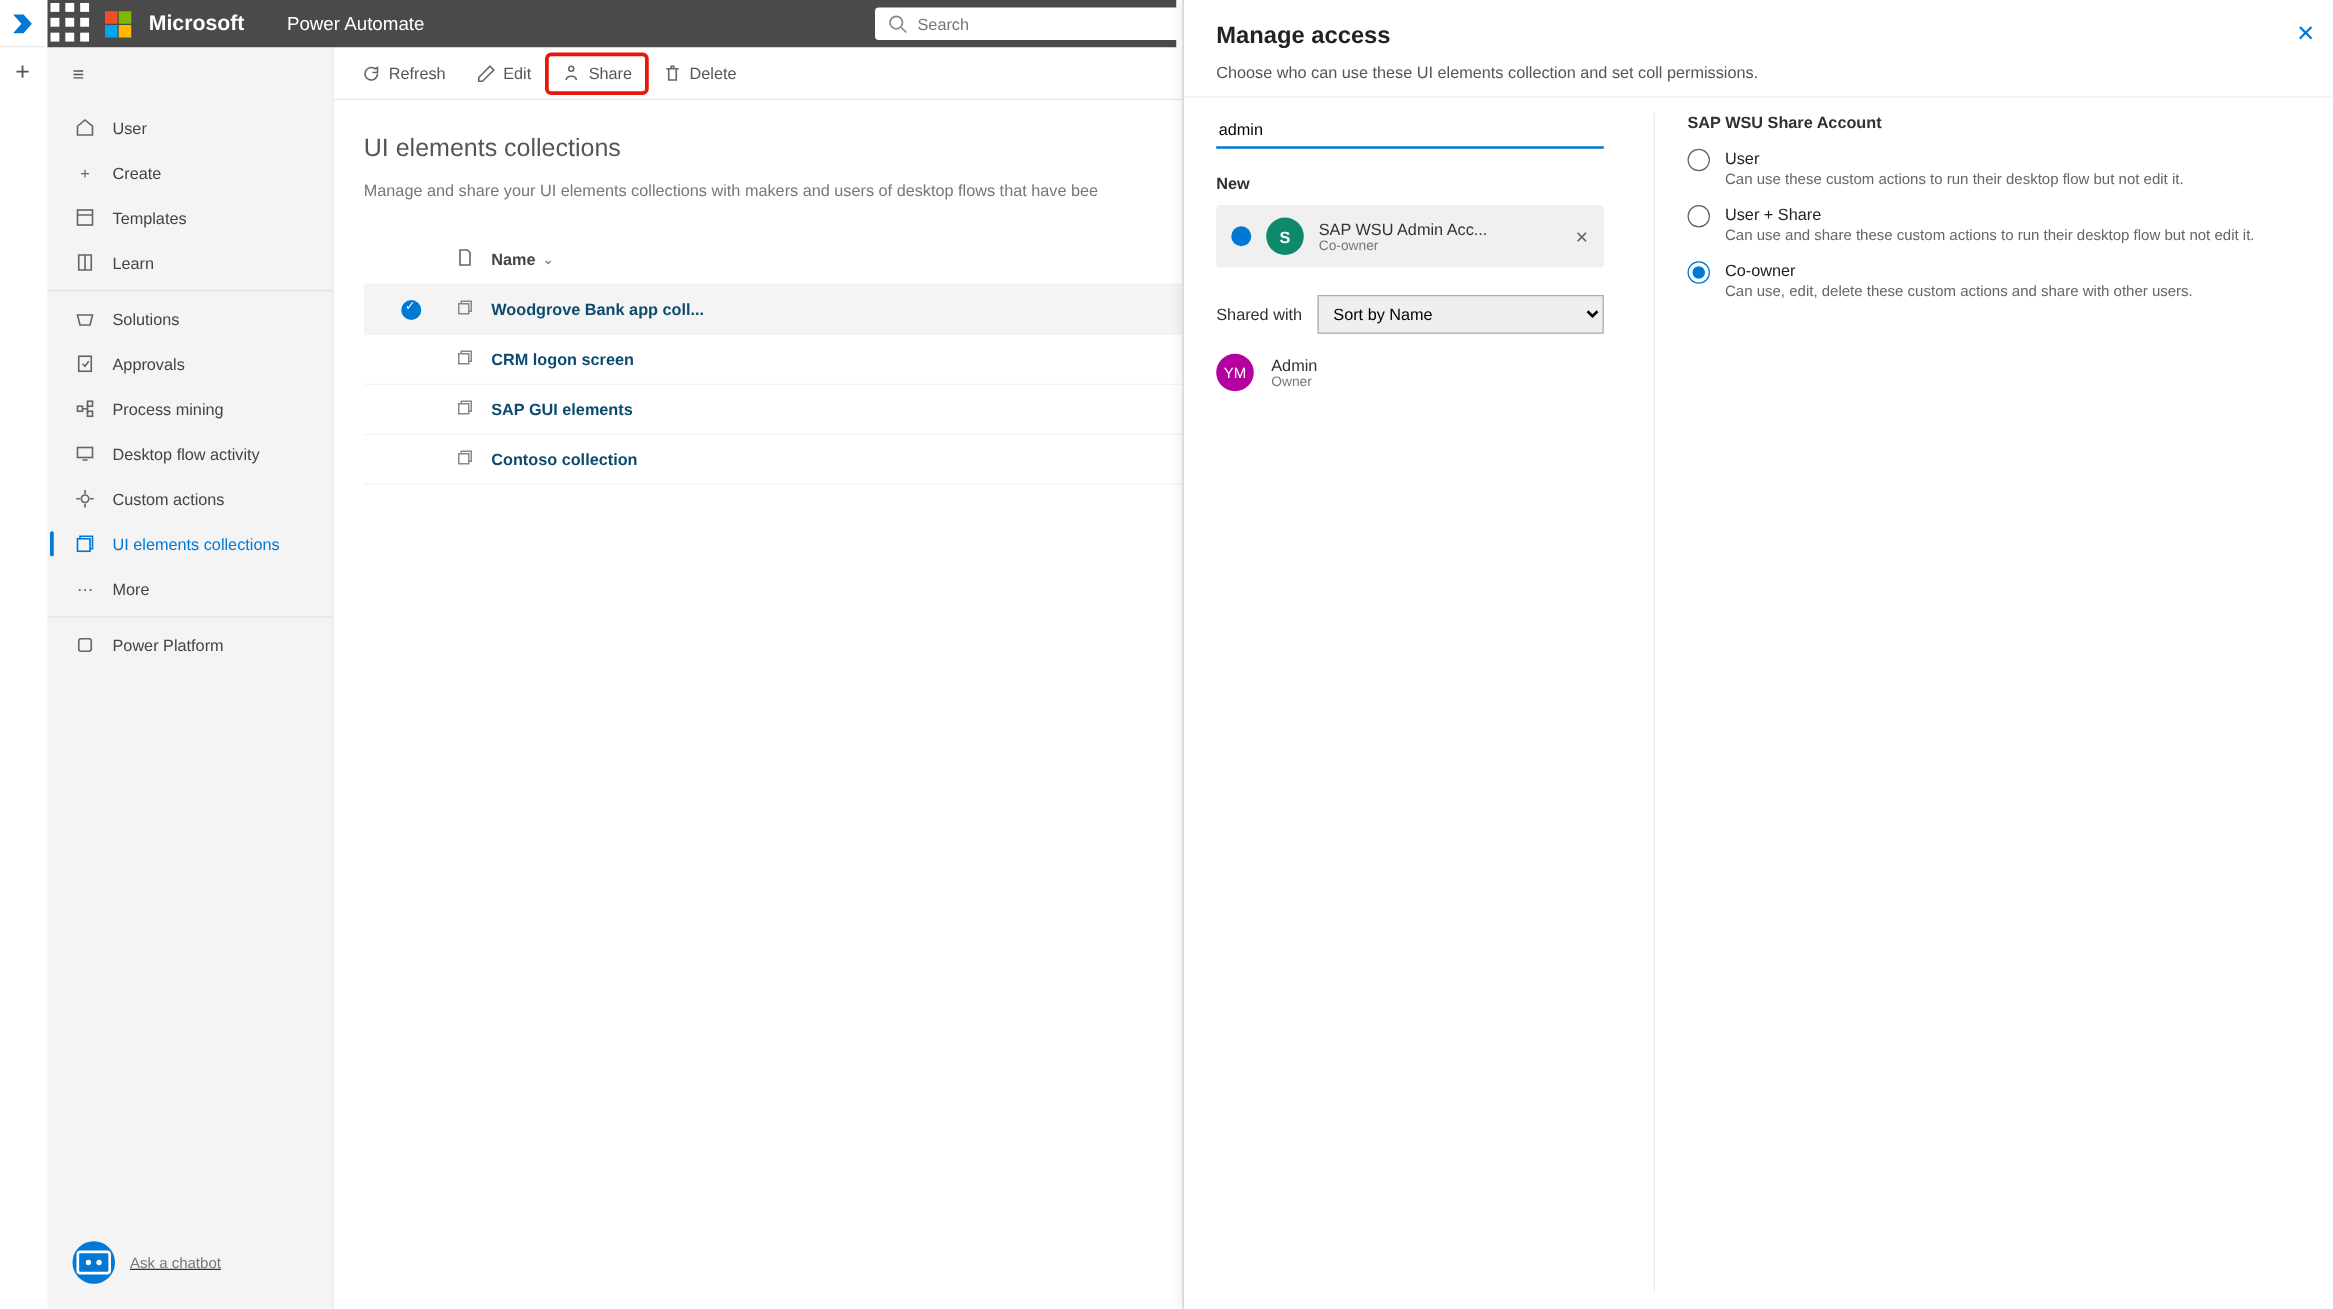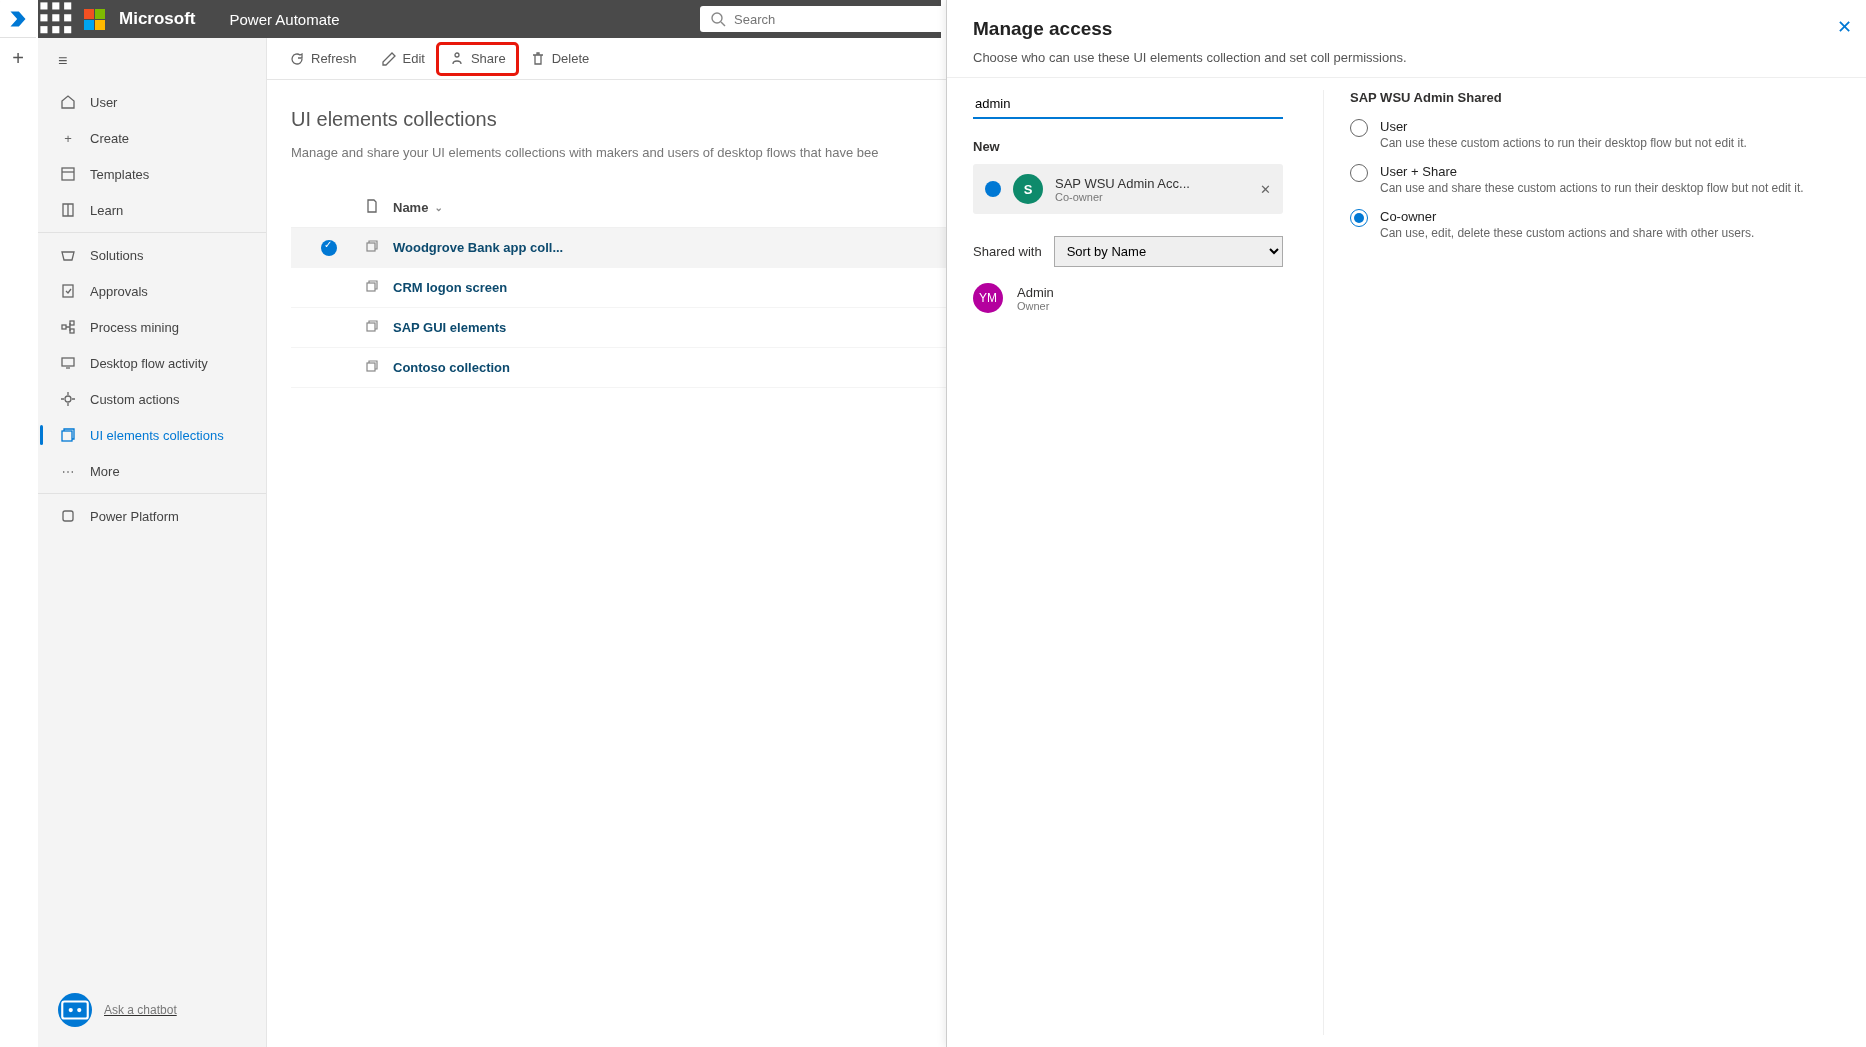--- a/index.html
+++ b/index.html
@@ -414,21 +414,21 @@
       </div>
       <div class="admin-row">
         <div class="avatar-ym">YM</div>
         <div>
           <div style="font-size:13px;">Admin</div>
           <div style="font-size:11px;color:#777;">Owner</div>
         </div>
       </div>
     </div>
     <div class="panel-right">
-      <div class="right-title">SAP WSU Admin Shared</div>
+      <div class="right-title">SAP WSU Share Account</div>
       <div class="radio-opt">
         <div class="radio"></div>
         <div>
             <div class="lbl">User</div>
             <div class="desc">Can use these custom actions to run their desktop flow but not edit it.</div>
           </div>
       </div>
       <div class="radio-opt">
         <div class="radio"></div>
         <div>

